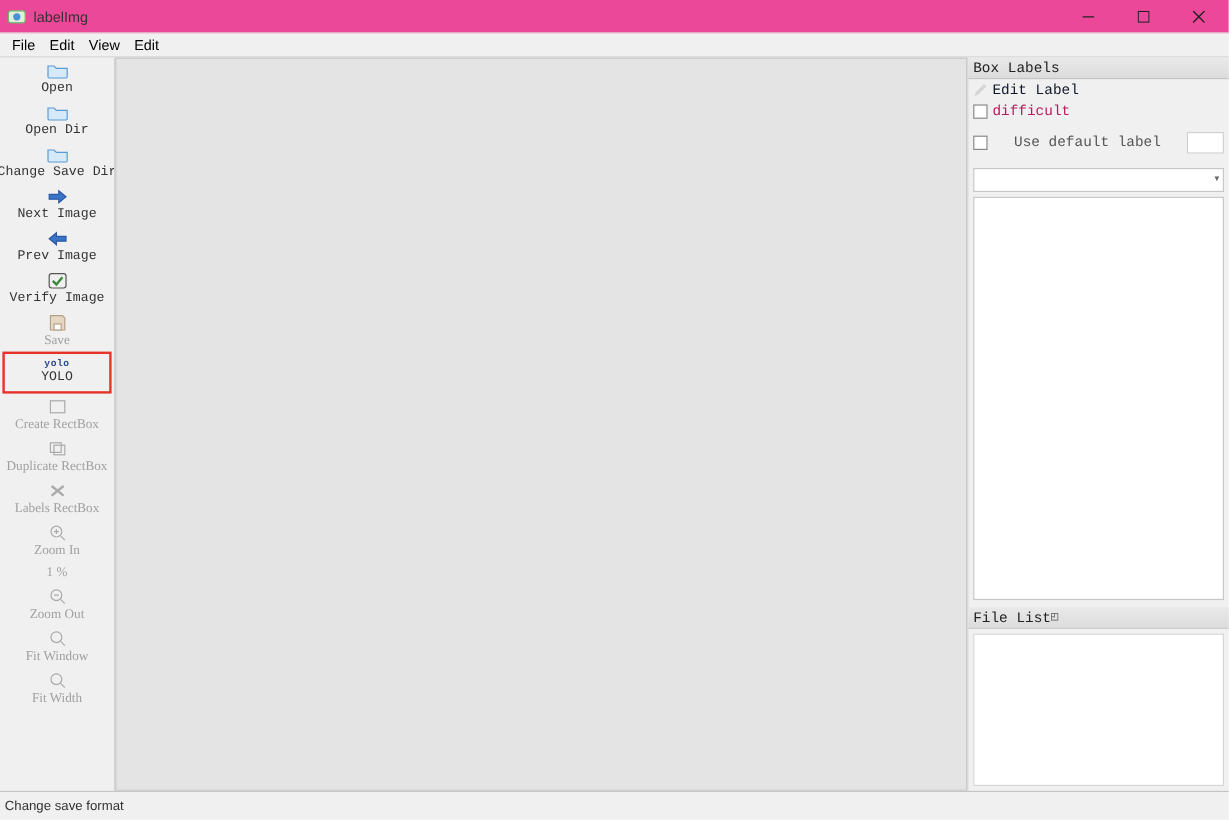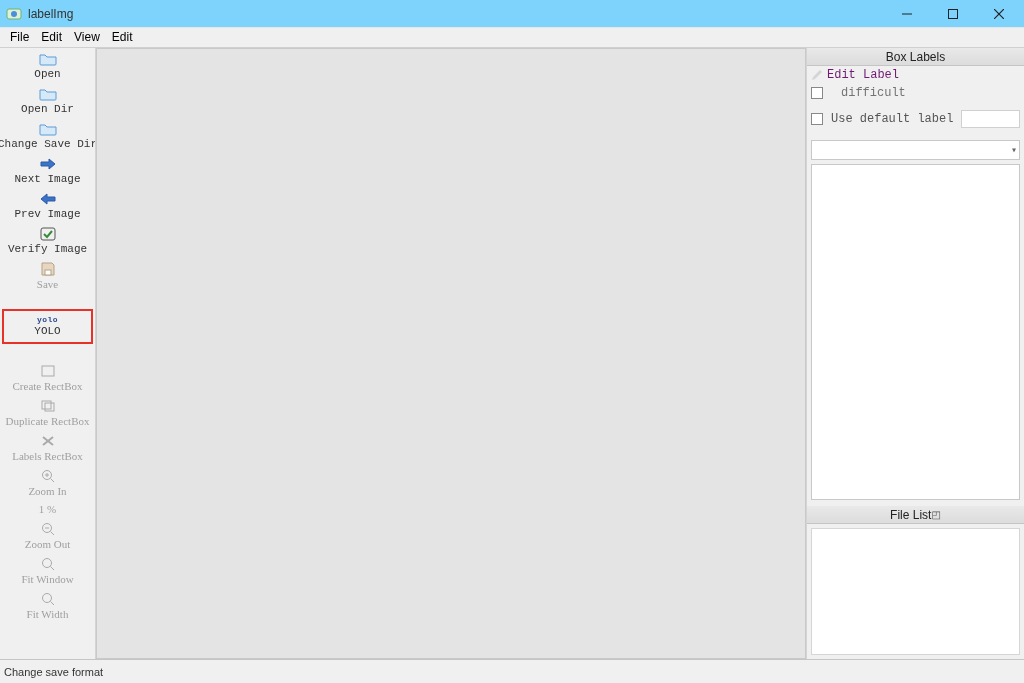--- a/index.html
+++ b/index.html
@@ -9,21 +9,21 @@
       background: #ffffff;
       width: 1024px;
       height: 683px;
       overflow: hidden;
       display: flex;
       flex-direction: column;
     }
     
     .titlebar {
       height: 28px;
-      background: #7dd3fc;
+      background: #ec4899;
       display: flex;
       align-items: center;
       padding: 0 2px 0 6px;
       border-bottom: 1px solid #e6e6e6;
     }
     .titlebar .app-icon {
       width: 16px; height: 16px; margin-right: 6px;
       display:flex;align-items:center;justify-content:center;
     }
     .titlebar .title { color: #333; font-size: 12px; }
@@ -31,21 +31,21 @@
     .winbtn {
       width: 46px; height: 28px;
       display:flex; align-items:center; justify-content:center;
       color:#333; cursor: default;
     }
     .winbtn svg { display:block; }
     
     .menubar {
       height: 20px;
       background: #f0f0f0;
-      display:flex; align-items:flex-start;
+      display:flex; align-items:center;
       padding: 1px 4px;
       border-bottom: 1px solid #d0d0d0;
       font-size: 12px;
     }
     .menuitem { padding: 1px 6px; cursor:default; }
     
     .main {
       flex: 1;
       display:flex;
       min-height: 0;
@@ -68,21 +68,21 @@
       padding: 3px 0 3px 0;
       gap: 1px;
       text-align:center;
       cursor:default;
     }
     .tbtn.disabled { color:#a0a0a0;font-family:Liberation Serif, serif; }
     .tbtn .icon { height:16px; display:flex; align-items:center; justify-content:center; }
     .tbtn .lbl { white-space: nowrap; }
     .tbtn.yolo {
       border: 2px solid #e63228;
-      margin: 16px 2px;
+      margin: 0 2px;
       padding: 4px 0 5px 0;
     }
     .yolo-mini { font-size: 8px; color:#2b4a90; font-weight:bold; letter-spacing:0.5px;}
     
     .canvas {
       flex:1;
       background: #e4e4e4;
       border: 1px solid #c9c9c9;
       margin: 0;
     }
@@ -95,44 +95,45 @@
       border-left: 1px solid #d4d4d4;
     }
     .panel-header {
       height: 18px;
       background: linear-gradient(#e9e9e9,#dcdcdc);
       border-bottom: 1px solid #c5c5c5;
       display:flex; align-items:center;
       padding: 0 4px;
       font-size: 12px;
       color:#222;
-      justify-content: center;
+      justify-content: flex-start;
+      font-family: Liberation Mono, monospace;
     }
     .box-labels-content {
       padding: 2px 4px 6px 4px;
       font-family: Consolas, "Courier New", monospace;
       font-size: 12px;
       color:#444;
     }
     .editlabel-row {
       display:flex; align-items:center; gap:4px;
-      color:#701a75;
+      color:#0f172a;
       margin-bottom: 2px;
     }
     .pencil { width:12px;height:12px; opacity:0.5;}
     .checkbox-row {
-      display:flex; align-items:center; gap:18px;
+      display:flex; align-items:center; gap:4px;
       margin: 2px 0 10px 0;
-      color:#737373;
+      color:#be185d;
     }
     .fake-checkbox {
       width:12px;height:12px;border:1px solid #888;background:#fff;
     }
     .default-row {
-      display:flex; align-items:center; gap:8px;
+      display:flex; align-items:center; gap:22px;
       margin-bottom: 12px;
     }
     .default-input {
       flex:1; height:18px; border:1px solid #d0d0d0; background:#fff;
     }
     .combo {
       height:20px; border:1px solid #c8c8c8; background:#fff;
       display:flex; align-items:center; justify-content:flex-end;
       padding: 0 2px; margin-bottom: 4px;
     }

